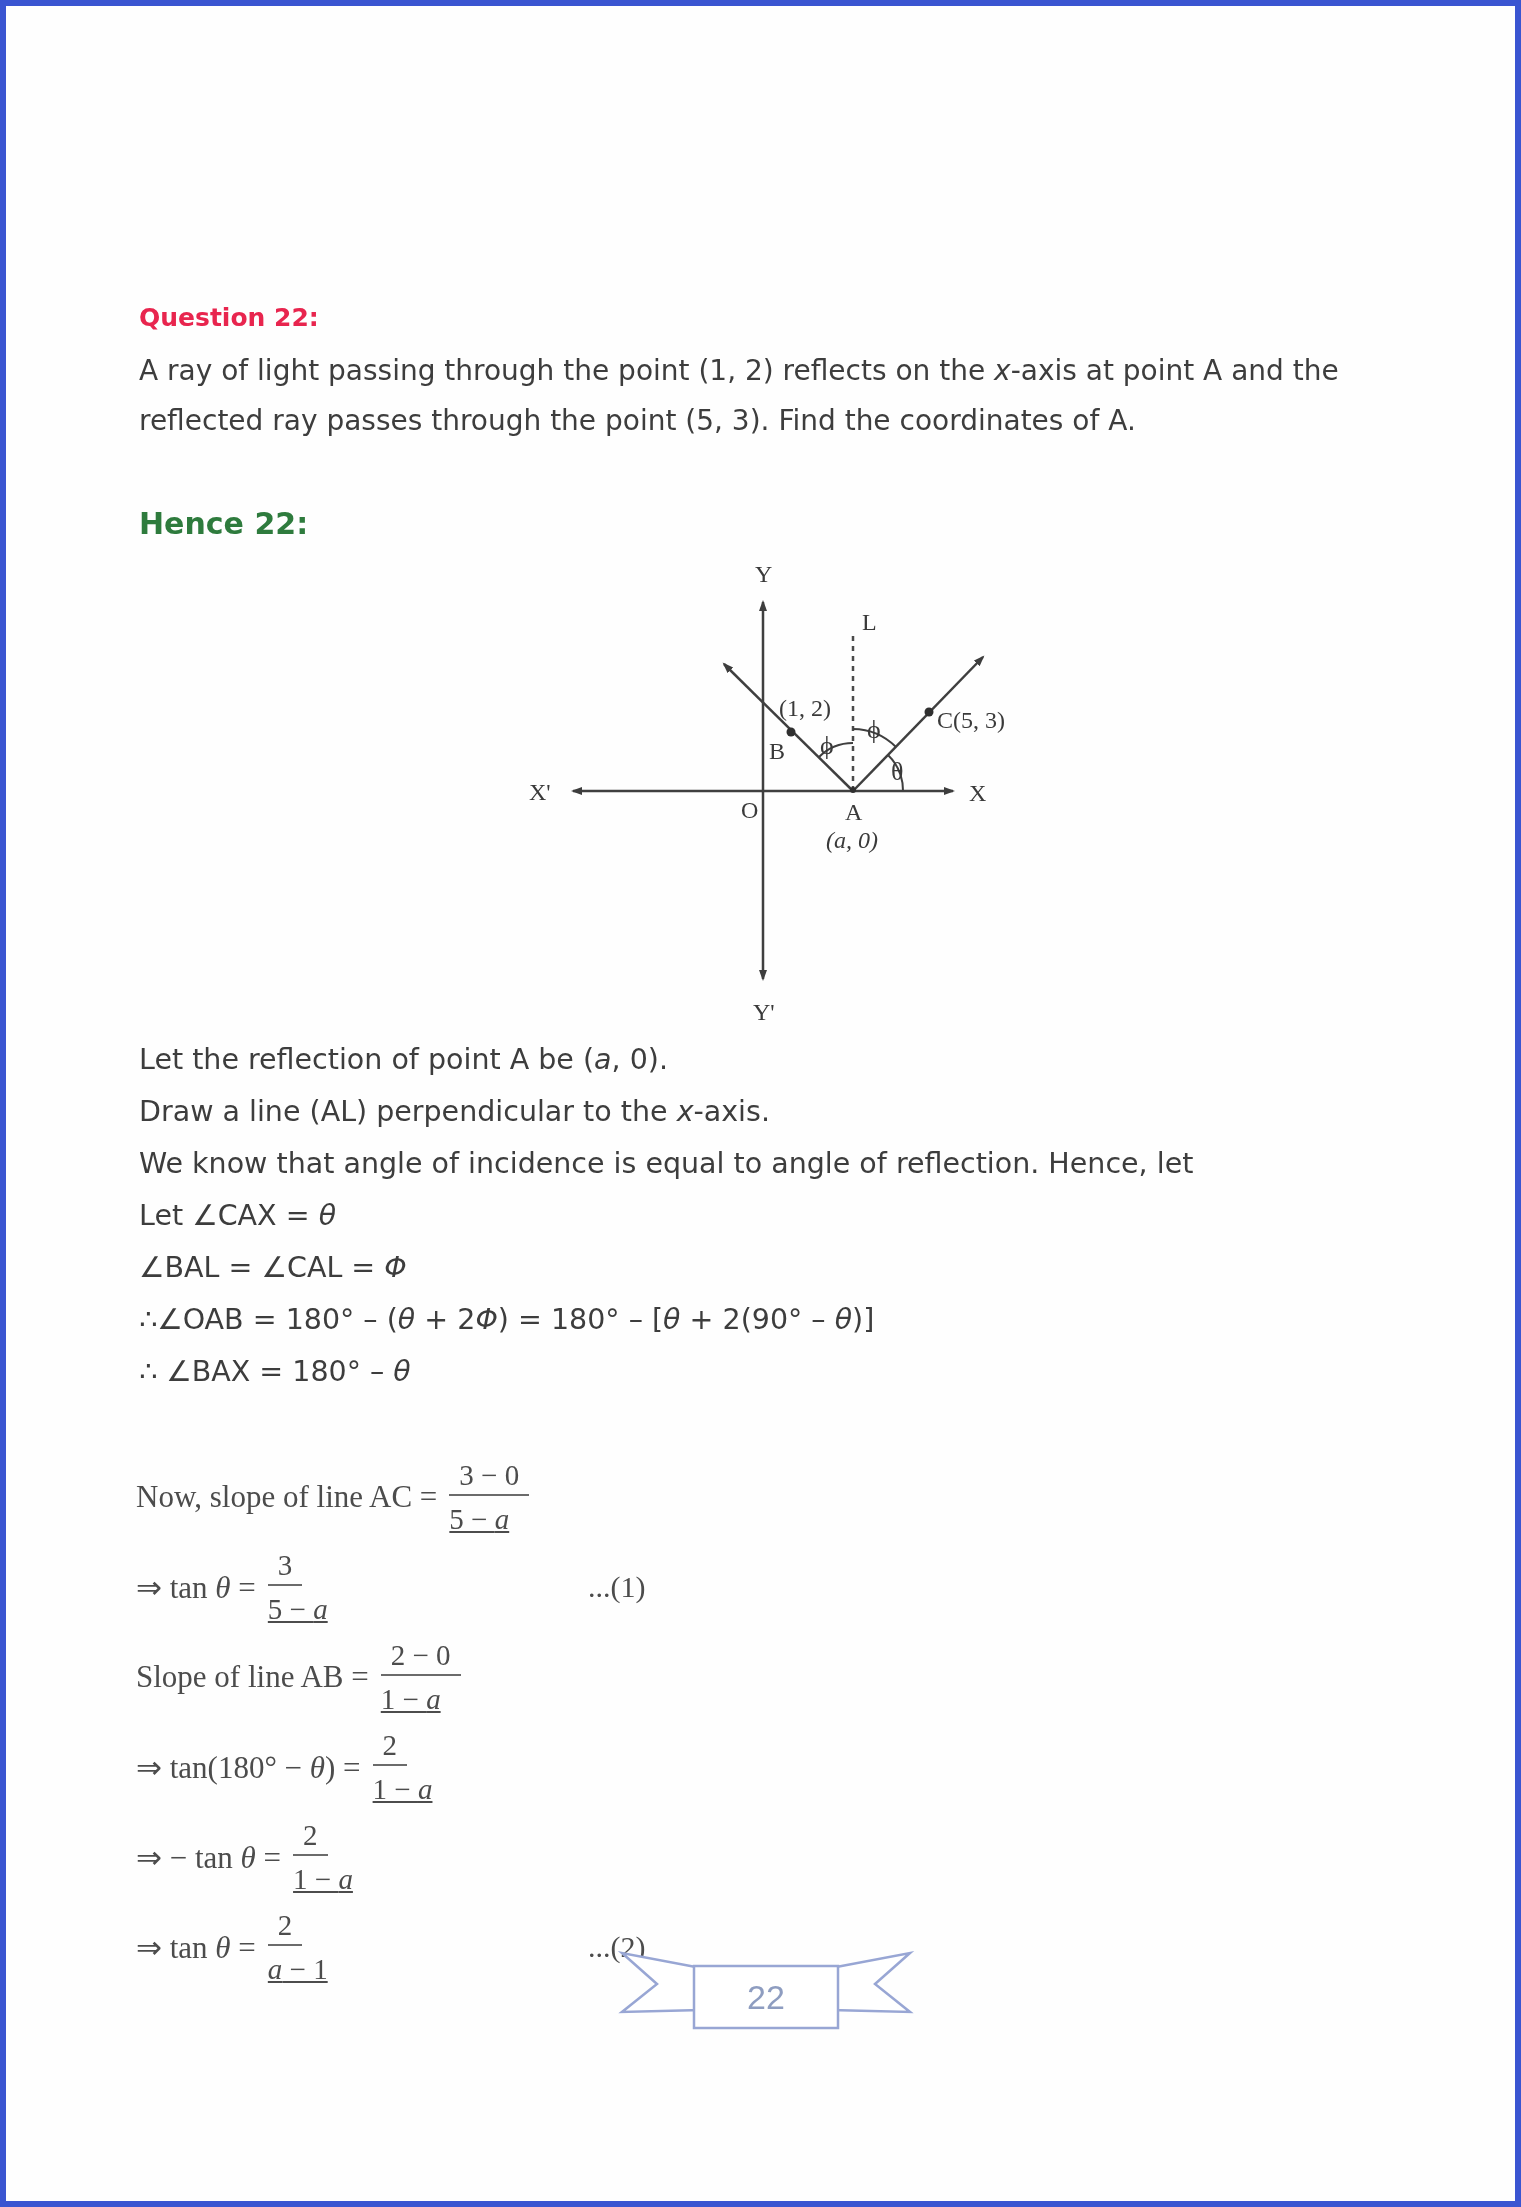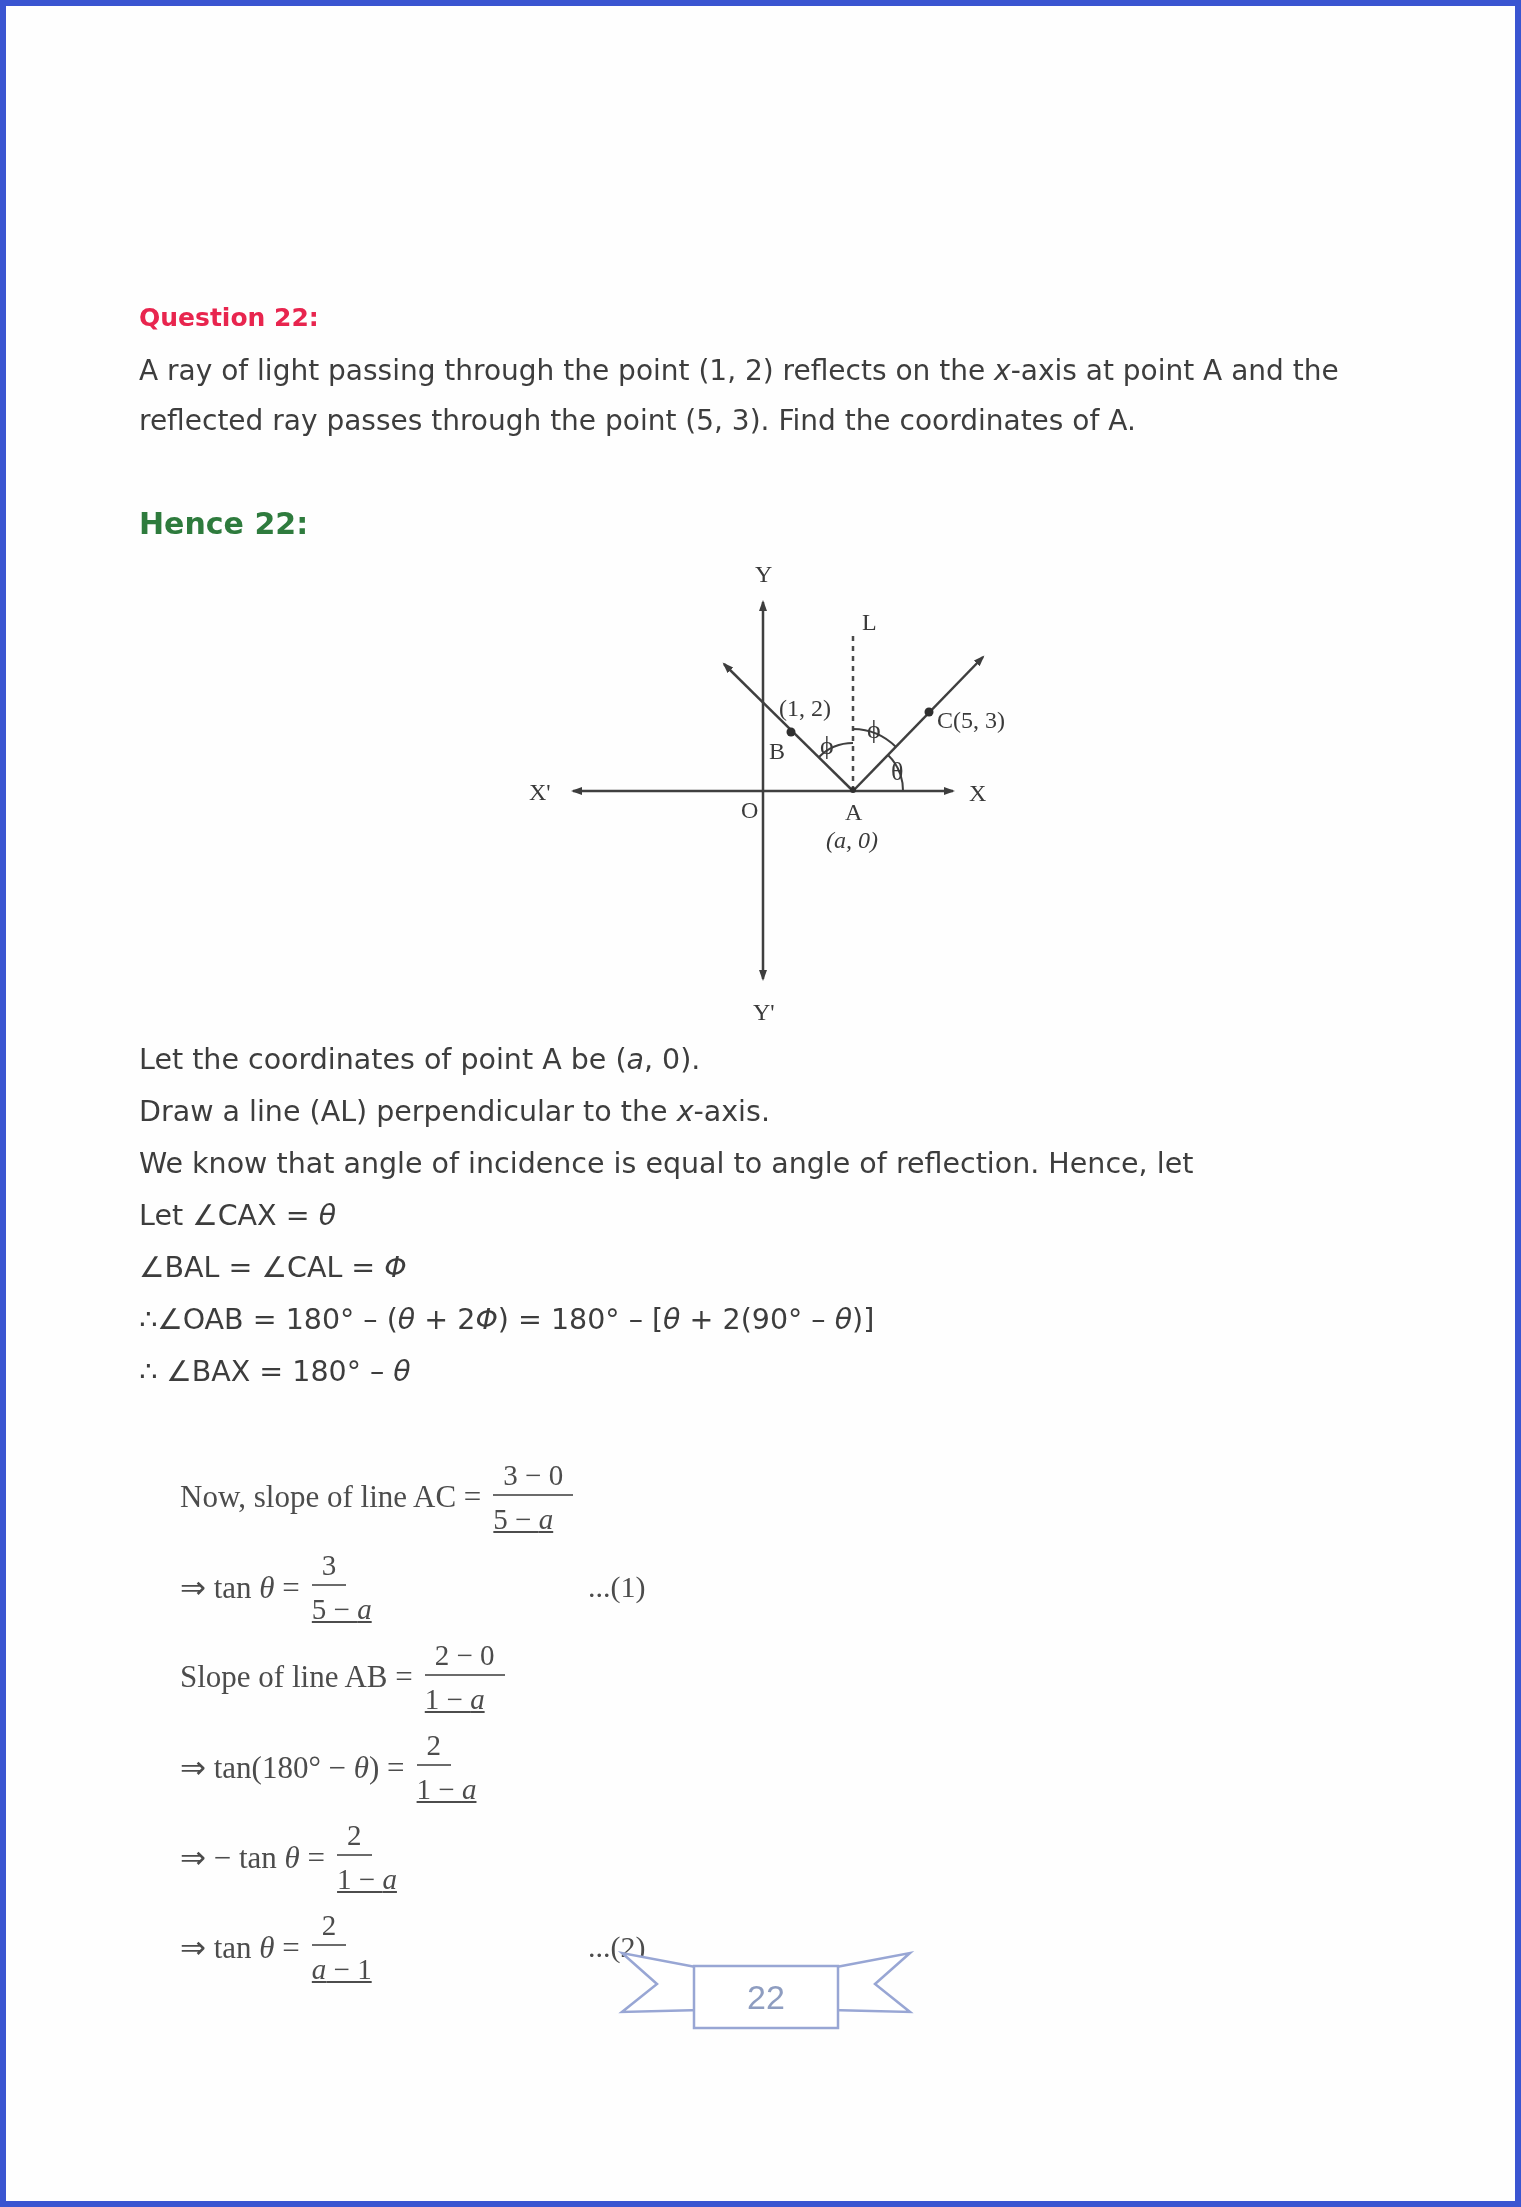--- a/index.html
+++ b/index.html
@@ -9,21 +9,21 @@
   .it{font-style:italic;}
   .qheading{position:absolute;left:133px;top:297px;font-size:25px;font-weight:bold;color:#e8254e;}
   .aheading{position:absolute;left:133px;top:500px;font-size:30px;font-weight:bold;color:#2e7b3d;}
   .qtext{position:absolute;left:133px;top:340px;width:1250px;font-size:28px;line-height:50px;color:#3d3d3d;}
   .body-text{position:absolute;left:133px;top:1028px;width:1260px;font-size:28.5px;line-height:52px;color:#3d3d3d;}
   .diagram{position:absolute;left:515px;top:548px;}
   .diagram text{font-family:"Liberation Serif",serif;font-size:24px;fill:#3a3a3a;}
   .diagram text.ang{font-size:26px;}
   .math{position:absolute;left:130px;top:1446px;color:#4c4c4c;font-family:"Liberation Serif",serif;}
   .eq{position:relative;height:90px;display:flex;align-items:center;width:780px;font-size:31px;}
-  .lead{margin-right:12px;white-space:pre;margin-left:44px;}
+  .lead{margin-right:12px;white-space:pre;}
   .frac{display:inline-flex;flex-direction:column;align-items:flex-start;font-size:29px;line-height:1.18;}
   .num{border-bottom:2px solid #6b6b6b;padding:0 10px 2px;white-space:pre;}
   .den{padding-top:6px;white-space:pre;text-decoration:underline;}
   .eqtag{position:absolute;left:452px;top:50%;transform:translateY(-50%);font-size:30px;}
   .ribbon{position:absolute;left:600px;top:1936px;}
   .ribbon text{font-family:"Liberation Sans",sans-serif;font-size:34px;fill:#8e9dc0;}
 </style>
 </head>
 <body>
 
@@ -74,21 +74,21 @@
       <text x="248" y="205">B</text>
       <text x="258" y="162">(1, 2)</text>
       <text x="416" y="174">C(5, 3)</text>
       <text x="299" y="200" class="ang">ϕ</text>
       <text x="346" y="184" class="ang">ϕ</text>
       <text x="370" y="226" class="ang">θ</text>
     </svg>
   </div>
 
   <div class="body-text">
-    <div><span>Let the coordinates of point A be (</span><span class="it">a</span><span>, 0).</span></div>
+    <div><span>Let the reflection of point A be (</span><span class="it">a</span><span>, 0).</span></div>
     <div><span>Draw a line (AL) perpendicular to the </span><span class="it">x</span><span>-axis.</span></div>
     <div><span>We know that angle of incidence is equal to angle of reflection. Hence, let</span></div>
     <div><span>Let ∠CAX = </span><span class="it">θ</span></div>
     <div><span>∠BAL = ∠CAL = </span><span class="it">Φ</span></div>
     <div><span>∴∠OAB = 180° – (</span><span class="it">θ</span><span> + 2</span><span class="it">Φ</span><span>) = 180° – [</span><span class="it">θ</span><span> + 2(90° – </span><span class="it">θ</span><span>)]</span></div>
     <div><span>∴ ∠BAX = 180° – </span><span class="it">θ</span></div>
   </div>
 
   <div class="math">
 

